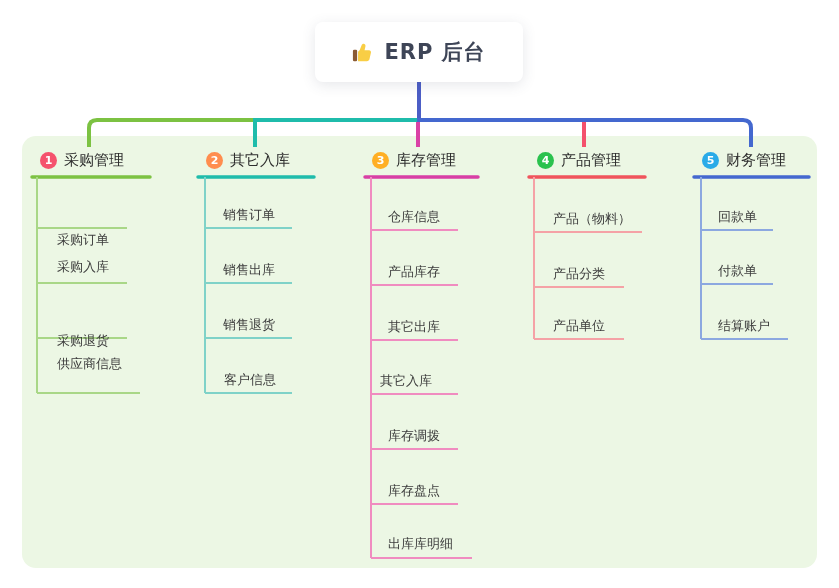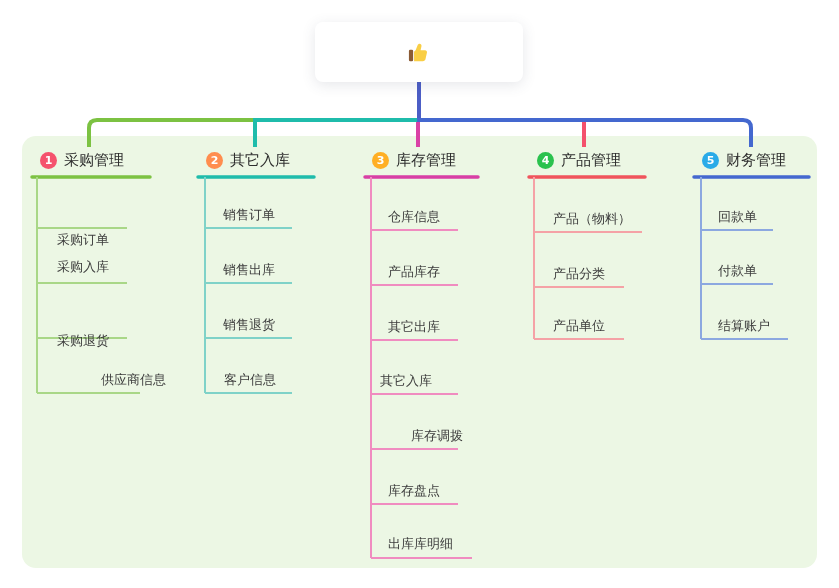--- a/index.html
+++ b/index.html
@@ -65,20 +65,21 @@
   <path d="M534 177 V339 M534 232 H642 M534 287 H624 M534 339 H624" stroke="#f5a2a6" stroke-width="2" fill="none"></path>
 
   <path d="M701 177 V339 M701 230 H773 M701 284 H773 M701 339 H788" stroke="#8ca8e0" stroke-width="2" fill="none"></path>
 </svg>
 
 <div class="root-card">
   <svg width="22" height="22" viewBox="0 0 24 24">
     <rect x="1" y="9.5" width="4.6" height="12.5" rx="1.4" fill="#8a5a34"></rect>
     <path fill="#f9ce45" d="M6.6,22 h9.6 c1.5,0 2.6,-1 2.9,-2.4 l1.6,-7 c0.3,-1.4 -0.7,-2.6 -2.1,-2.6 h-4.9 l1,-4.4 c0.3,-1.5 -0.7,-2.7 -2.1,-2.7 c-0.9,0 -1.7,0.6 -2,1.5 l-2.3,5.8 -1.7,1.6 z"></path>
   </svg>
+  <span class="root-label">ERP 后台</span>
 </div>
 
 <div class="branch-header" style="left:40px;">
   <span class="badge b1">1</span>
   <span class="branch-label">采购管理</span>
 </div>
 <div class="branch-header" style="left:206px;">
   <span class="badge b2">2</span>
   <span class="branch-label">其它入库</span>
 </div>
@@ -91,32 +92,32 @@
   <span class="branch-label">产品管理</span>
 </div>
 <div class="branch-header" style="left:702px;">
   <span class="badge b5">5</span>
   <span class="branch-label">财务管理</span>
 </div>
 
 <div class="node" style="left:57px;top:205px;margin-top:25px;">采购订单</div>
 <div class="node" style="left:57px;top:257px;">采购入库</div>
 <div class="node" style="left:57px;top:315px;margin-top:16px;">采购退货</div>
-<div class="node" style="left:57px;top:370px;margin-left:44px;">供应商信息</div>
+<div class="node" style="left:57px;top:354px;">供应商信息</div>
 
 <div class="node" style="left:223px;top:205px;">销售订单</div>
 <div class="node" style="left:223px;top:260px;">销售出库</div>
 <div class="node" style="left:223px;top:315px;">销售退货</div>
 <div class="node" style="left:224px;top:370px;">客户信息</div>
 
 <div class="node" style="left:388px;top:207px;">仓库信息</div>
 <div class="node" style="left:388px;top:262px;">产品库存</div>
 <div class="node" style="left:388px;top:317px;">其它出库</div>
 <div class="node" style="left:380px;top:371px;">其它入库</div>
-<div class="node" style="left:411px;top:426px;">库存调拨</div>
+<div class="node" style="left:388px;top:426px;">库存调拨</div>
 <div class="node" style="left:388px;top:481px;">库存盘点</div>
 <div class="node" style="left:388px;top:535px;font-family:Liberation Mono, monospace;">出库库明细</div>
 
 <div class="node" style="left:553px;top:209px;">产品（物料）</div>
 <div class="node" style="left:553px;top:264px;">产品分类</div>
 <div class="node" style="left:553px;top:316px;">产品单位</div>
 
 <div class="node" style="left:718px;top:207px;">回款单</div>
 <div class="node" style="left:718px;top:261px;">付款单</div>
 <div class="node" style="left:718px;top:316px;">结算账户</div>

